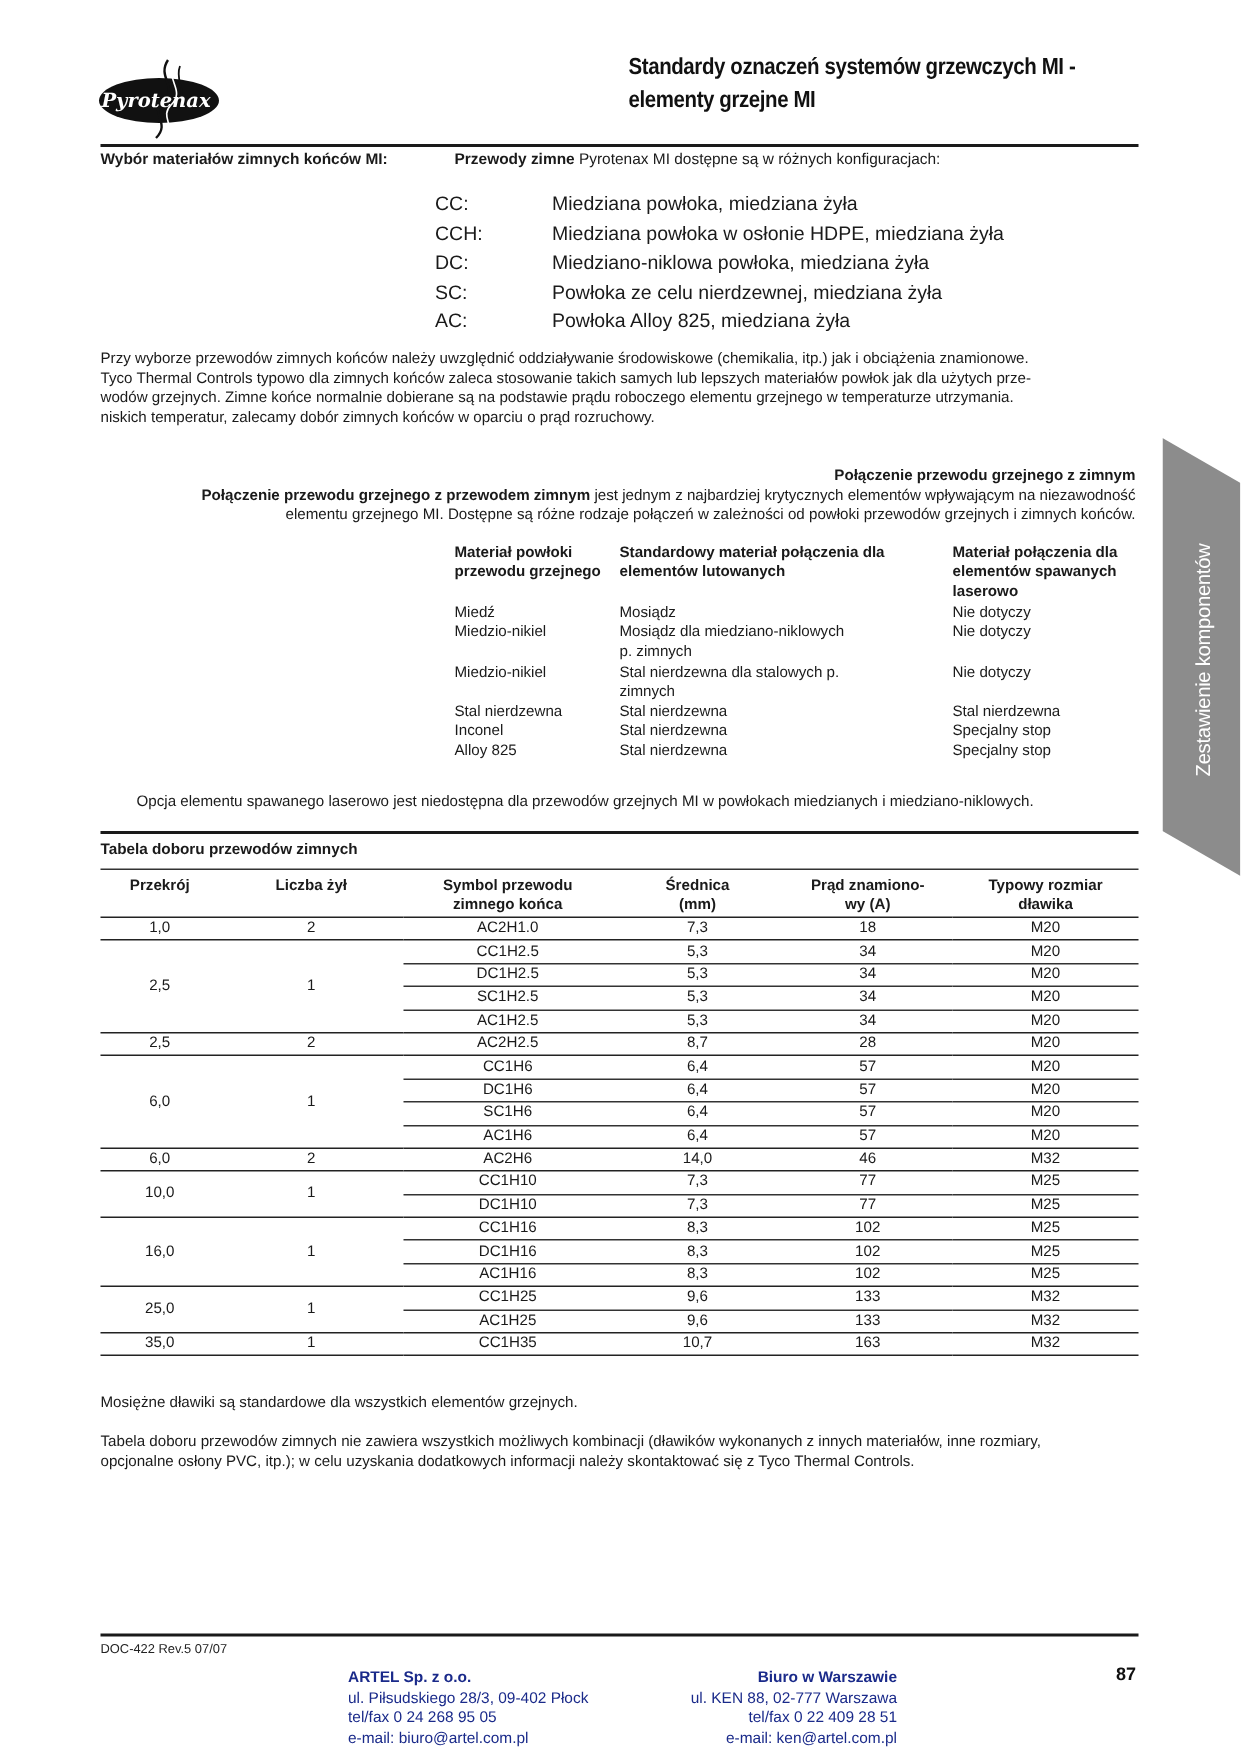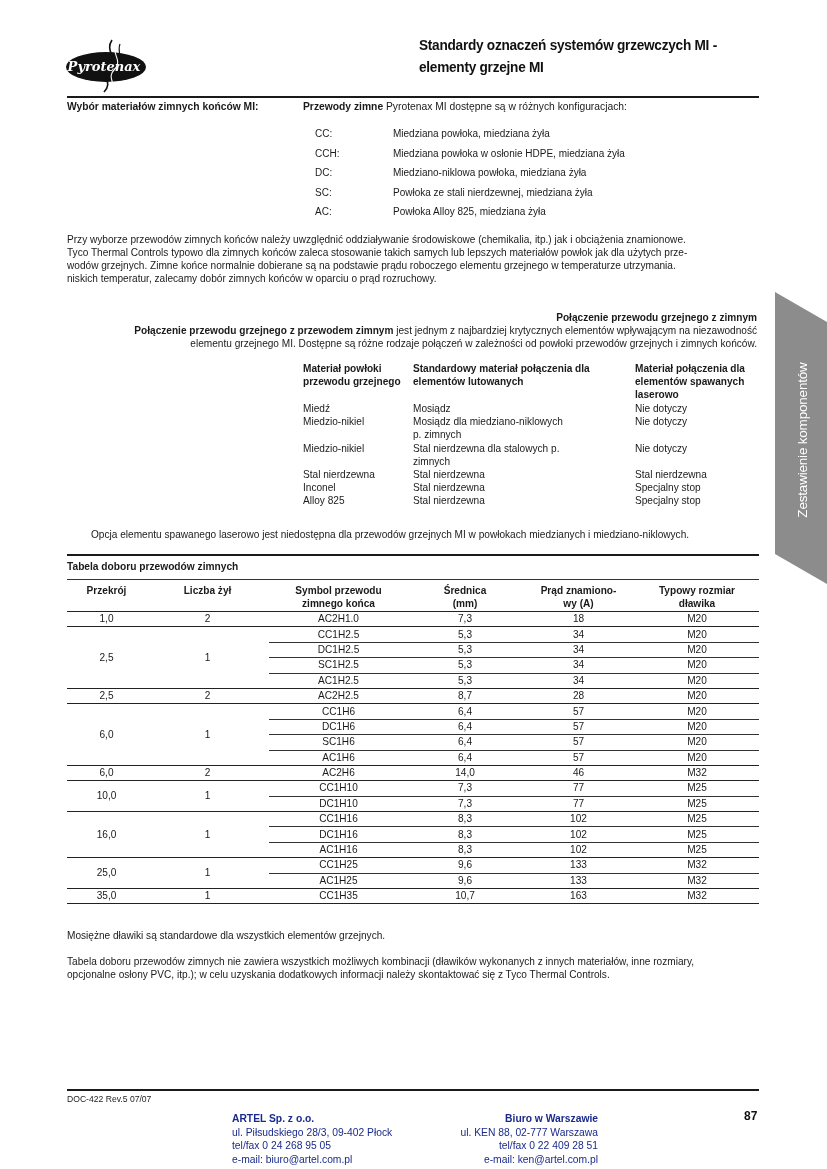--- a/index.html
+++ b/index.html
@@ -7,21 +7,21 @@
          font-family: "Liberation Sans", sans-serif; color: #1a1a1a; font-size: 10.2px; }
   .abs { position: absolute; }
   .logo { left: 64px; top: 38px; width: 92px; height: 56px; }
   .title { left: 419px; top: 34px; font-size: 15.5px; font-weight: bold; line-height: 22px;
            font-family: "Liberation Sans", sans-serif; letter-spacing: -0.3px; color: #111; transform: scaleX(0.88); transform-origin: left top; }
   .hr { background: #1a1a1a; height: 2px; }
   .hr-thin { background: #333; height: 1px; }
   .bold { font-weight: bold; }
   .sec-label { left: 67px; top: 101px; font-weight: bold; font-size: 10.3px; }
   .intro { left: 303px; top: 101px; font-size: 10.3px; }
-  .cfg-row { position: absolute; left: 315px; font-size: 10px; }
+  .cfg-row { position: absolute; left: 290px; font-size: 13px; }
   .cfg-code { display: inline-block; width: 78px; }
   .para { left: 67px; width: 690px; font-size: 10.1px; line-height: 13px; }
   .mat-table { left: 303px; top: 362px; font-size: 10.1px; line-height: 13px; }
   .mat-table .c1 { position: absolute; left: 0; width: 110px; }
   .mat-table .c2 { position: absolute; left: 110px; width: 210px; }
   .mat-table .c3 { position: absolute; left: 332px; width: 140px; }
   .side-tab { left: 775px; top: 292px; width: 52px; height: 292px; }
   .side-text { position: absolute; left: 776px; top: 440px; width: 52px; height: 0; }
   .side-text span { position: absolute; left: 50%; top: 0; transform: translate(-50%,-50%) rotate(-90deg);
                     white-space: nowrap; color: #ffffff; font-size: 13.5px; letter-spacing: -0.2px; }
@@ -55,21 +55,21 @@
   <div>elementy grzejne MI</div>
 </div>
 <div class="abs hr" style="left:67px; top:96px; width:692px;"></div>
 
 <div class="abs sec-label">Wybór materiałów zimnych końców MI:</div>
 <div class="abs intro"><span class="bold">Przewody zimne</span><span> Pyrotenax MI dostępne są w różnych konfiguracjach:</span></div>
 
 <div class="cfg-row" style="top:128px;"><span class="cfg-code">CC:</span><span>Miedziana powłoka, miedziana żyła</span></div>
 <div class="cfg-row" style="top:148px;"><span class="cfg-code">CCH:</span><span>Miedziana powłoka w osłonie HDPE, miedziana żyła</span></div>
 <div class="cfg-row" style="top:167px;"><span class="cfg-code">DC:</span><span>Miedziano-niklowa powłoka, miedziana żyła</span></div>
-<div class="cfg-row" style="top:187px;"><span class="cfg-code">SC:</span><span>Powłoka ze stali nierdzewnej, miedziana żyła</span></div>
+<div class="cfg-row" style="top:187px;"><span class="cfg-code">SC:</span><span>Powłoka ze celu nierdzewnej, miedziana żyła</span></div>
 <div class="cfg-row" style="top:206px;"><span class="cfg-code">AC:</span><span>Powłoka Alloy 825, miedziana żyła</span></div>
 
 <div class="abs para" style="top:233px;">
   <div>Przy wyborze przewodów zimnych końców należy uwzględnić oddziaływanie środowiskowe (chemikalia, itp.) jak i obciążenia znamionowe.</div>
   <div>Tyco Thermal Controls typowo dla zimnych końców zaleca stosowanie takich samych lub lepszych materiałów powłok jak dla użytych prze-</div>
   <div>wodów grzejnych. Zimne końce normalnie dobierane są na podstawie prądu roboczego elementu grzejnego w temperaturze utrzymania.</div>
   <div>niskich temperatur, zalecamy dobór zimnych końców w oparciu o prąd rozruchowy.</div>
 </div>
 
 <div class="abs para" style="top:311px;text-align:right;">

